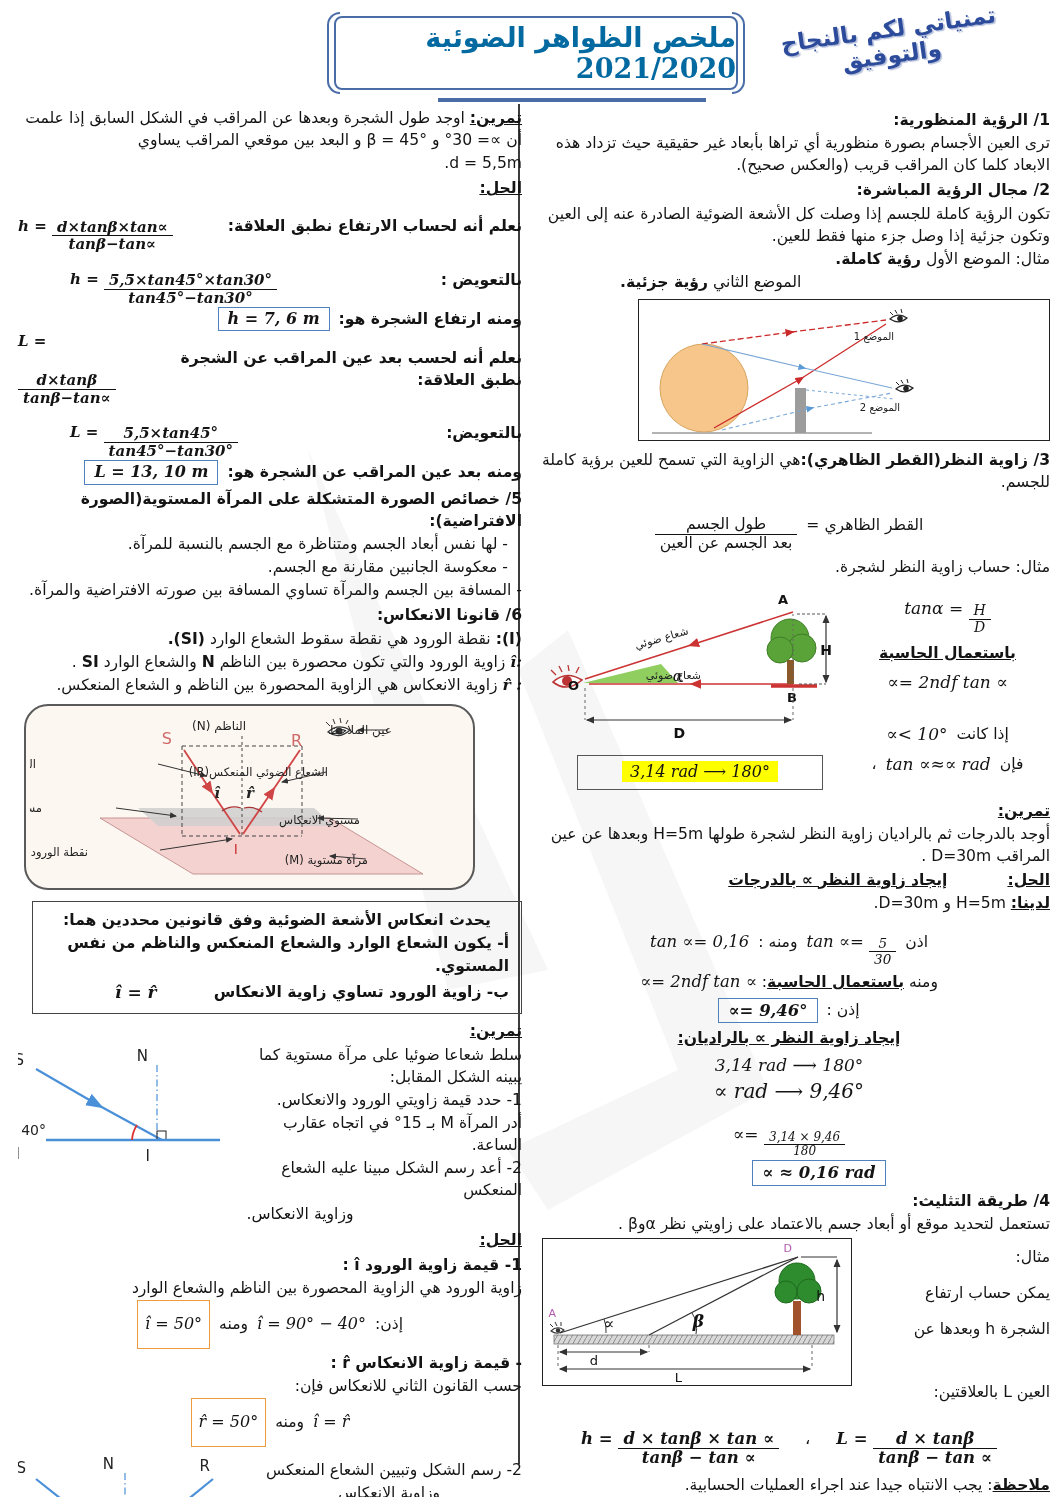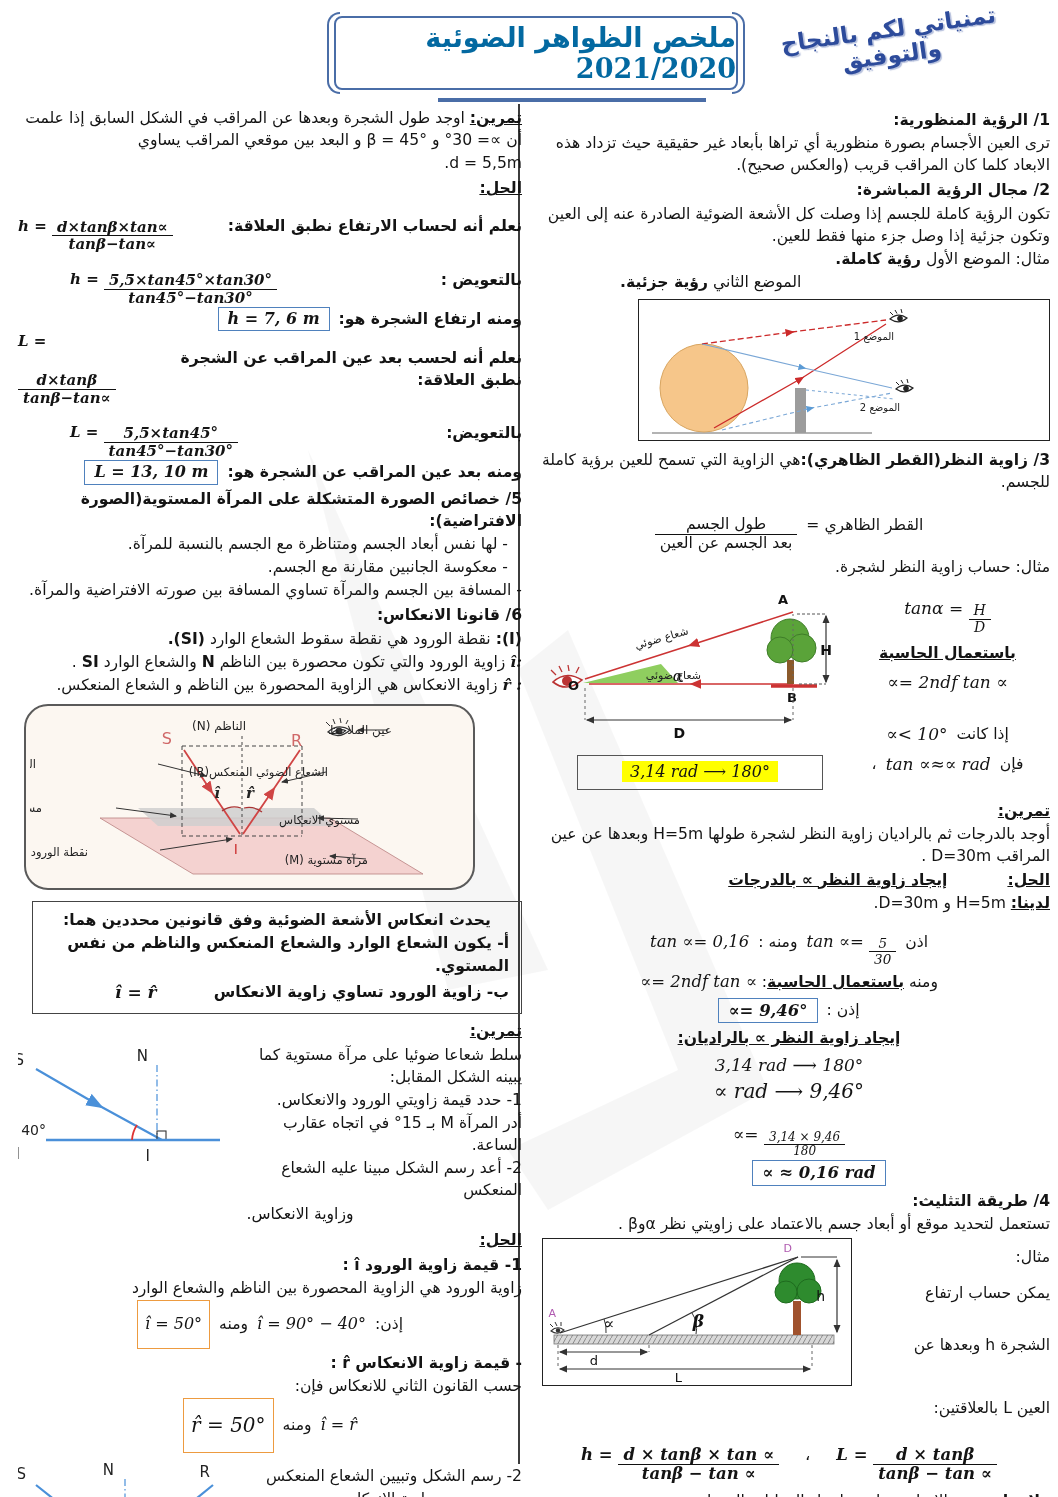--- a/index.html
+++ b/index.html
@@ -228,21 +228,21 @@
       <span class="boxb m mb" style="font-size:16.5px">∝ ≈ 0,16 rad</span>
     </div>
 
     <div class="h">4/ طريقة التثليث:</div>
     <p class="t">تستعمل لتحديد موقع أو أبعاد جسم بالاعتماد على زاويتي نظر αوβ .</p>
 
     <div class="row s4row">
       <div class="sidecol">
         <div>مثال:</div>
         <div>يمكن حساب ارتفاع</div>
-        <div style="margin-top:16px">الشجرة h وبعدها عن</div>
+        <div style="">الشجرة h وبعدها عن</div>
         <div style="margin-top:26px">العين L بالعلاقتين:</div>
       </div>
       <div class="figbox" style="width:308px">
         <svg width="305" height="146" viewBox="0 0 305 146">
           <defs>
             <marker id="f3k" markerWidth="8" markerHeight="8" refX="6" refY="3" orient="auto-start-reverse">
                 <path d="M0,0L7,3L0,6Z" fill="#333"></path>
               </marker>
             <pattern id="f3h" width="5" height="9" patternUnits="userSpaceOnUse">
                 <rect width="5" height="9" fill="#d8d8d8"></rect>
@@ -425,21 +425,21 @@
       <span>إذن:</span>
       <span class="m" style="font-size:16px">î = 90° − 40°</span>
       <span>ومنه</span>
       <span class="boxo m" style="font-size:16px">î = 50°</span>
     </div>
     <div class="h">- قيمة زاوية الانعكاس r̂ :</div>
     <p class="t">حسب القانون الثاني للانعكاس فإن:</p>
     <div class="row jc">
       <span class="m" style="font-size:16px">î = r̂</span>
       <span>ومنه</span>
-      <span class="boxo m" style="font-size:20px">r̂ = 50°</span>
+      <span class="boxo m" style="font-size:16px">r̂ = 50°</span>
     </div>
 
     <div class="clearer" style="margin-top:4px">
       <svg class="floatfig" width="232" height="132" viewBox="0 0 232 132">
         <defs>
           <marker id="f5b" markerWidth="9" markerHeight="9" refX="5" refY="3" orient="auto">
               <path d="M0,0L8,3L0,6Z" fill="#4a90d9"></path>
             </marker>
         </defs>
         <text x="96" y="14" font-size="15" fill="#222">N</text>

